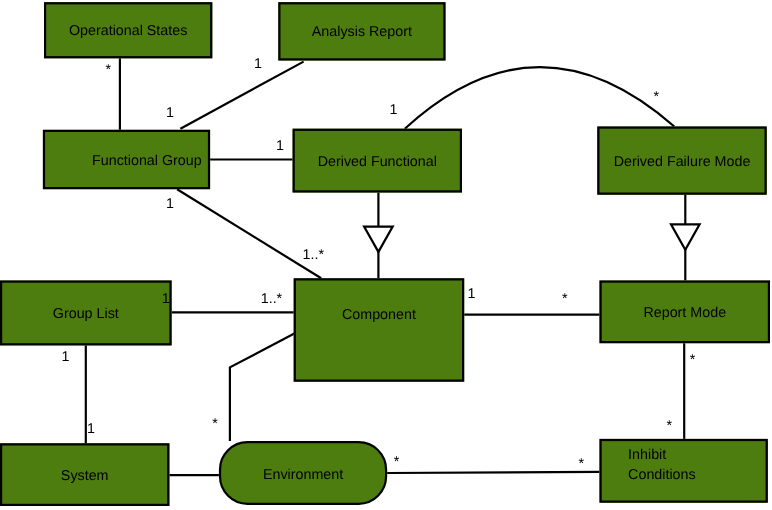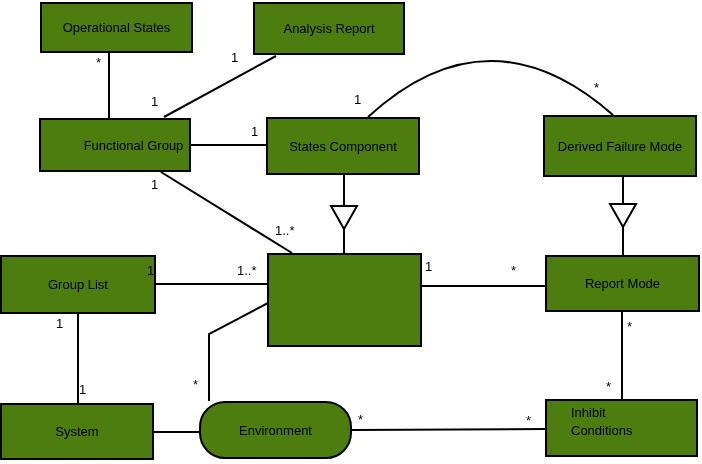--- a/index.html
+++ b/index.html
@@ -49,29 +49,30 @@
       <div class="node" style="left: 40px; top: 2px; width: 153px; height: 51px;">
         <div class="node-name">Operational States</div>
       </div>
       <div class="node" style="left: 253px; top: 2px; width: 152px; height: 53px;">
         <div class="node-name">Analysis Report</div>
       </div>
       <div class="node" style="left: 39px; top: 118px; width: 152px; height: 54px; padding-left: 37px;">
         <div class="node-name">Functional Group</div>
       </div>
       <div class="node" style="left: 266px; top: 117px; width: 154px; height: 58px;">
-        <div class="node-name">States Component</div>
+        <div class="node-name">Derived Functional</div>
       </div>
       <div class="node" style="left: 543px; top: 115px; width: 154px; height: 62px;">
         <div class="node-name">Derived Failure Mode</div>
       </div>
       <div class="node" style="left: 0px; top: 255px; width: 156px; height: 59px;">
         <div class="node-name">Group List</div>
       </div>
       <div class="node" style="left: 267px; top: 253px; width: 155px; height: 94px;">
+        <div class="node-name" style="flex: 0 0 61px;">Component</div>
       </div>
       <div class="node" style="left: 545px; top: 255px; width: 155px; height: 57px;">
         <div class="node-name">Report Mode</div>
       </div>
       <div class="node" style="left: 0px; top: 403px; width: 154px; height: 57px;">
         <div class="node-name">System</div>
       </div>
       <div class="node" style="left: 199px; top: 401px; width: 153px; height: 58px; border-radius: 26px;">
         <div class="node-name">Environment</div>
       </div>

